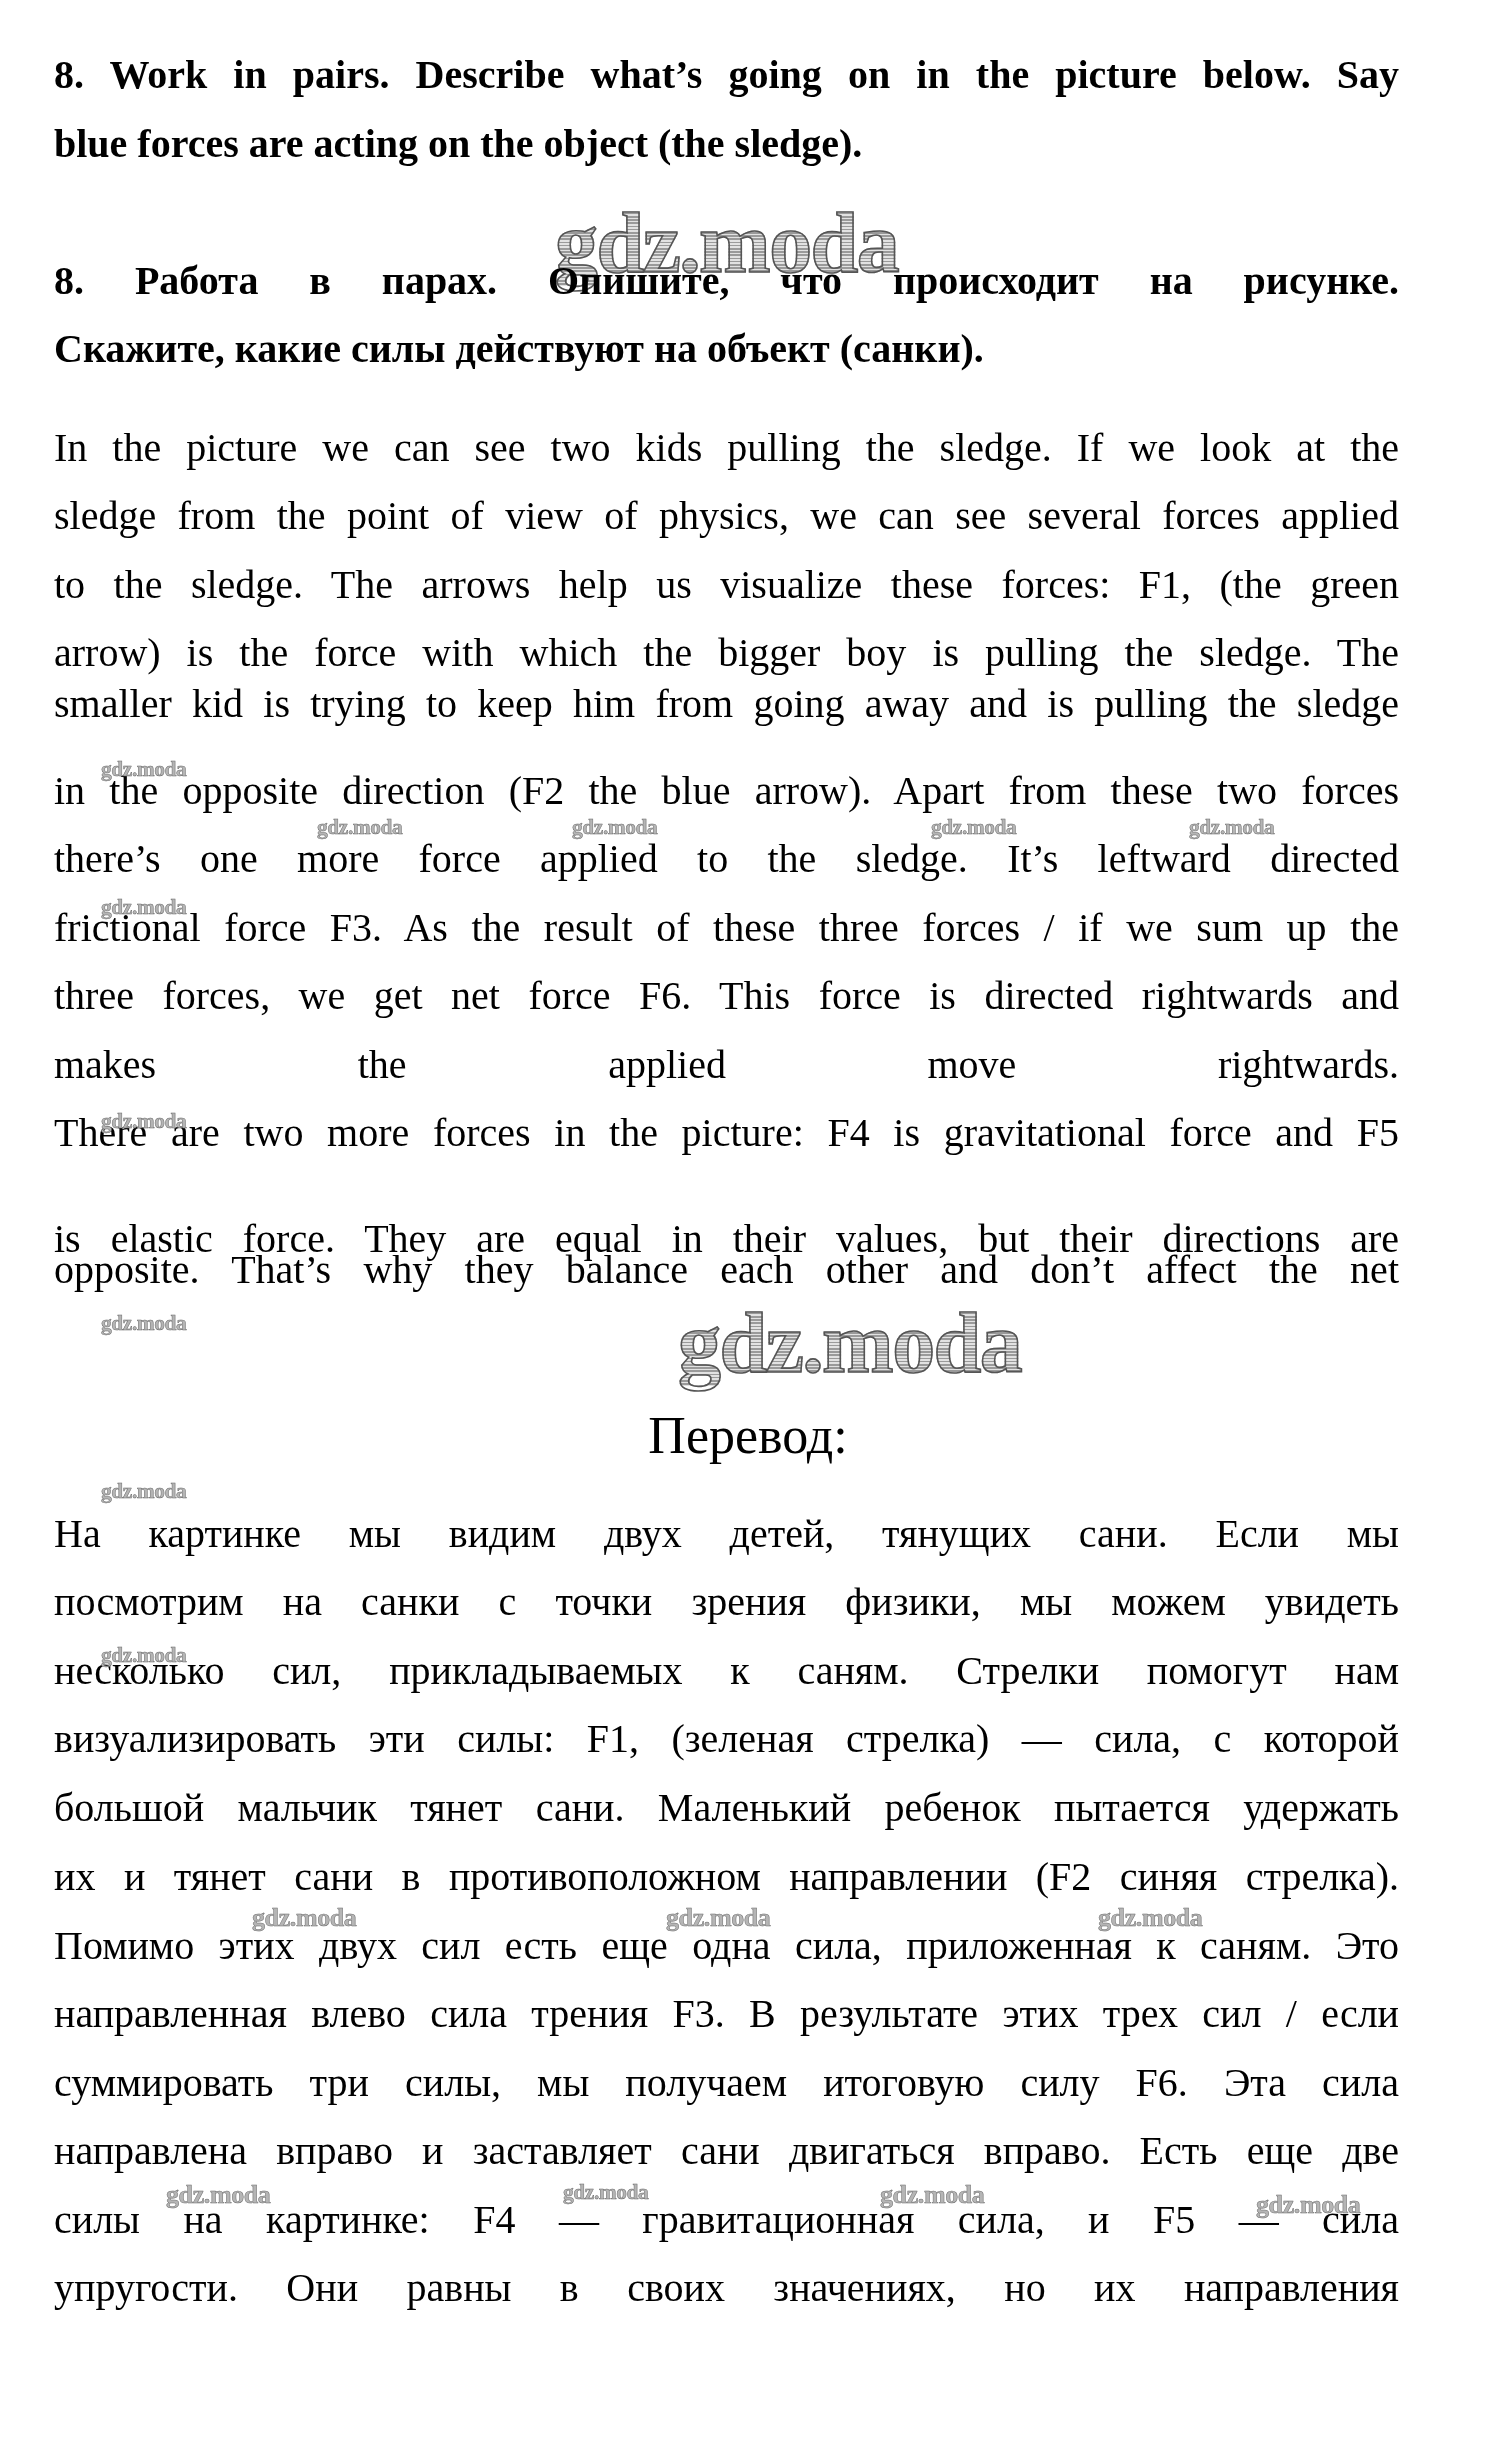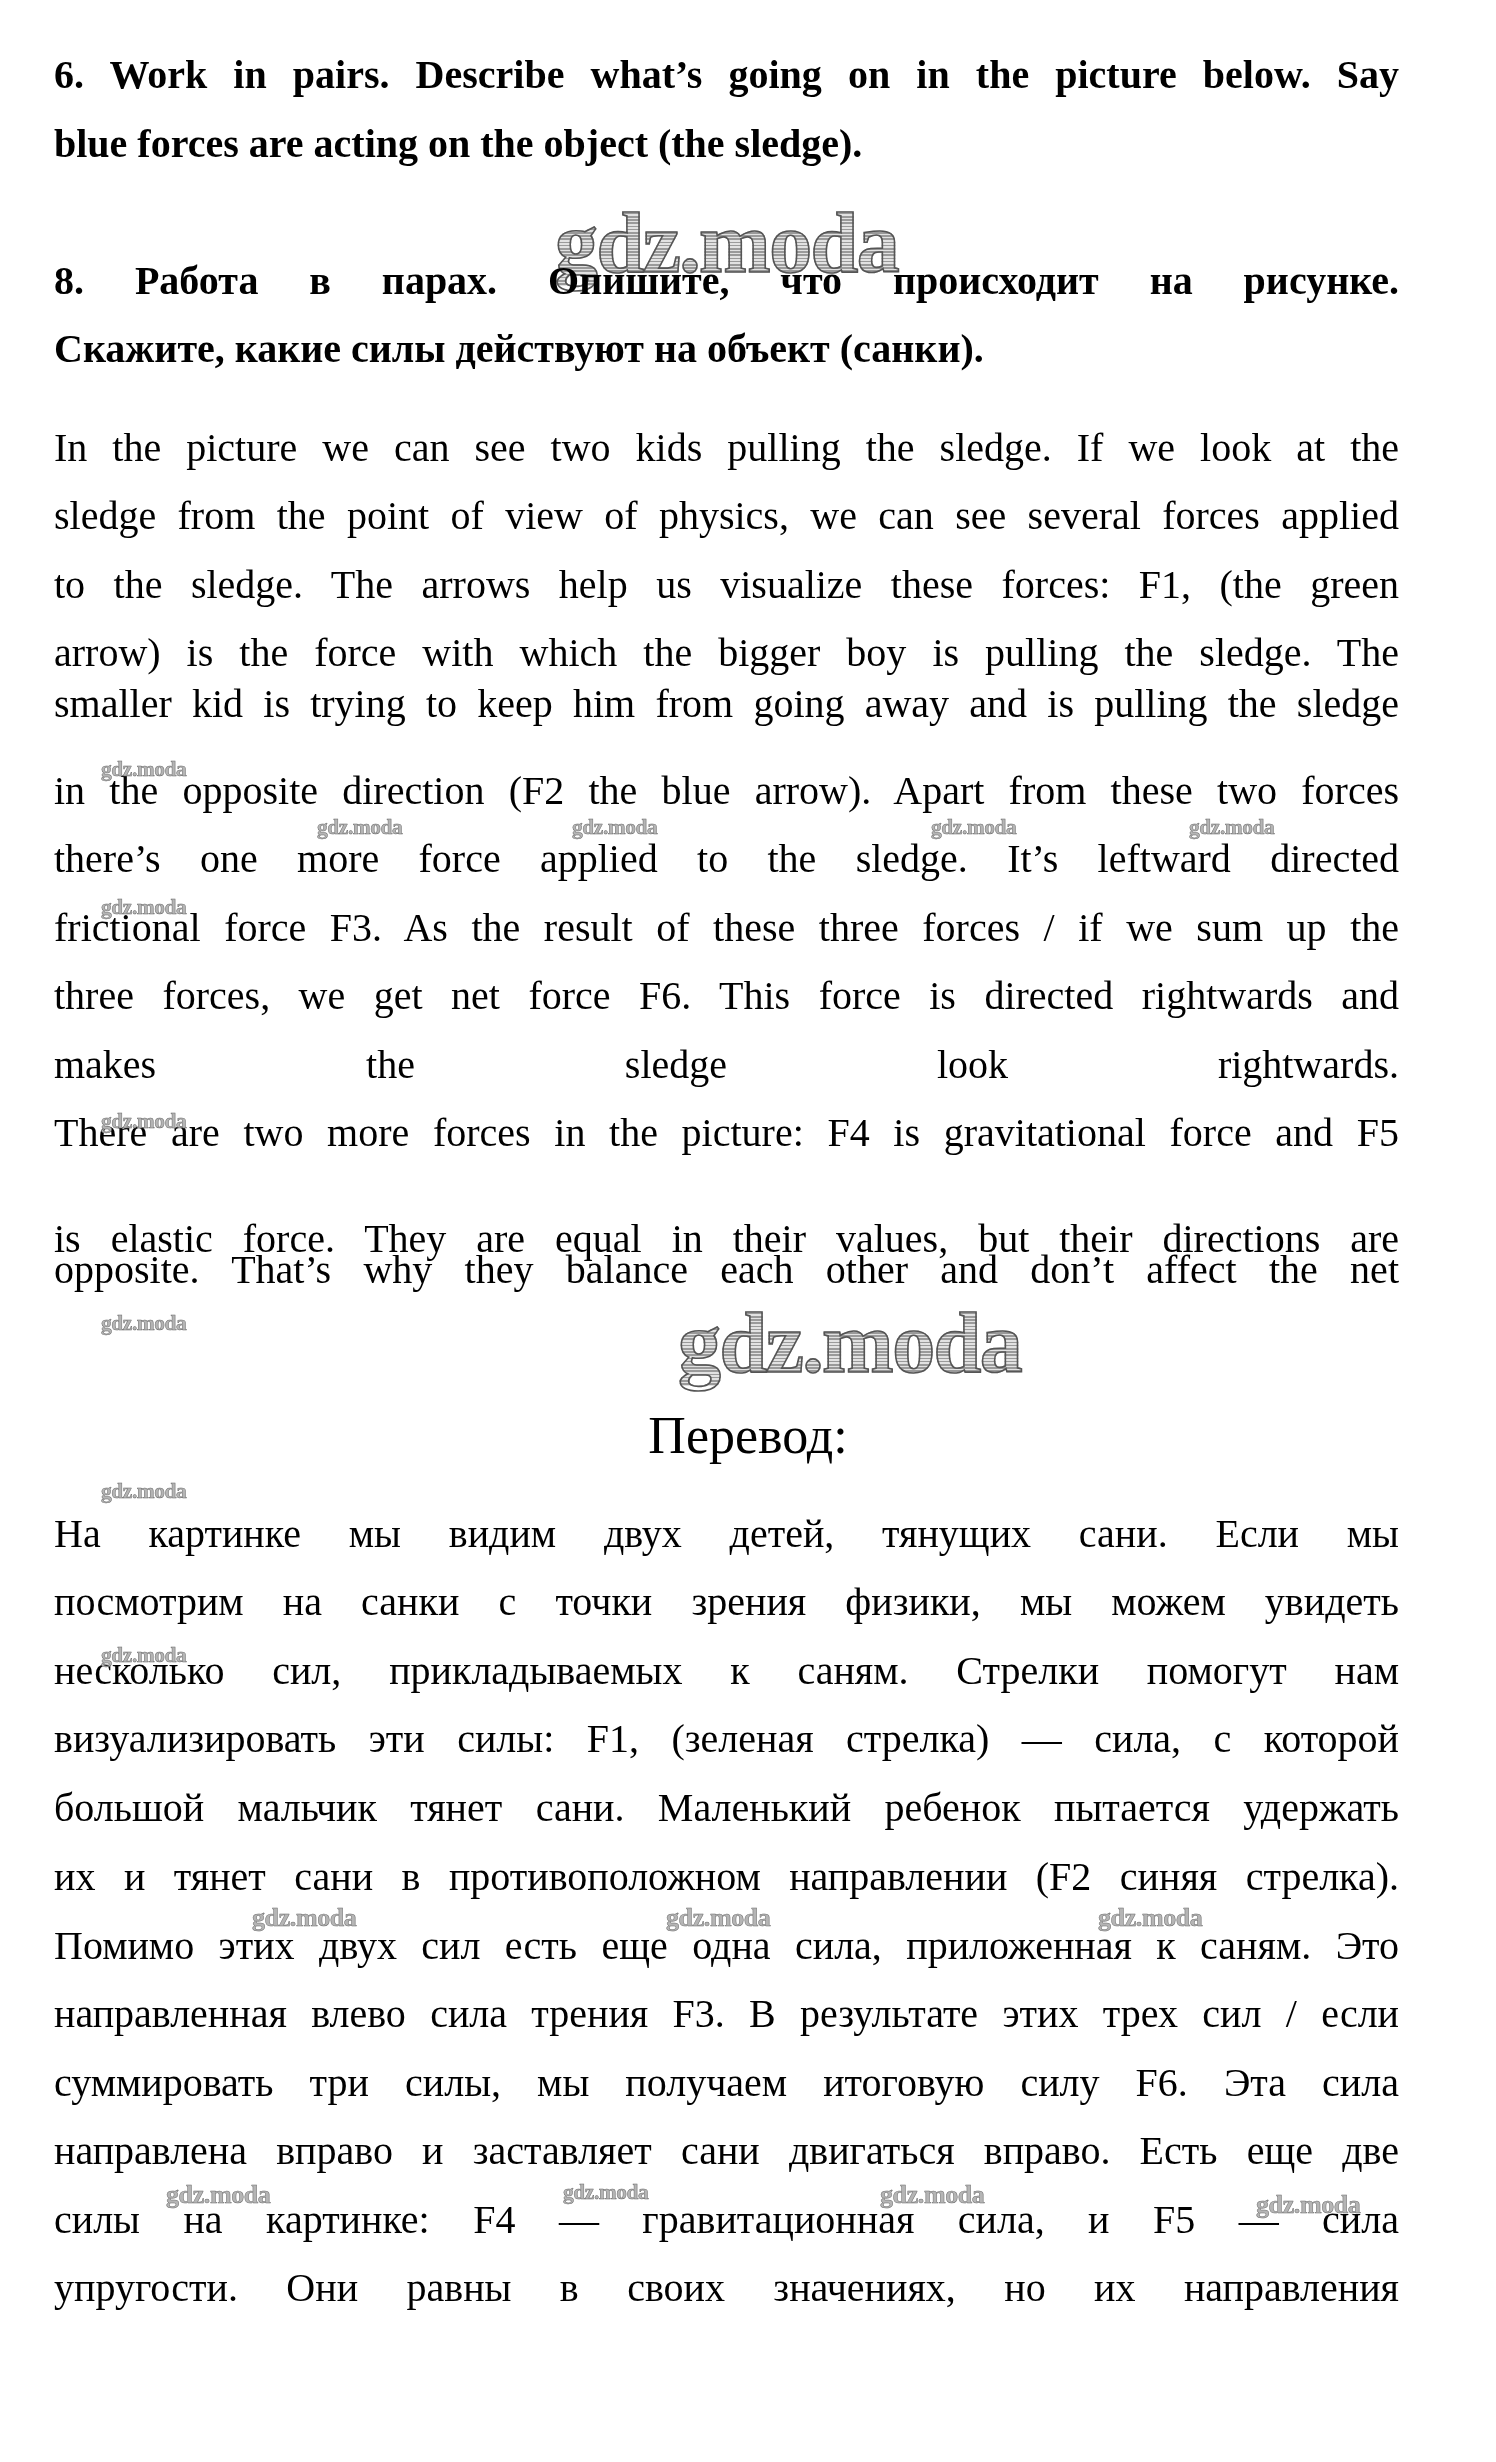--- a/index.html
+++ b/index.html
@@ -53,38 +53,38 @@
     -webkit-text-stroke: 0.5px #6a6a6a;
     -webkit-text-fill-color: #b5b5b5;
   }
   .wm-small.md { font-size: 26px; line-height: 27px; }
 </style>
 </head>
 <body>
 
 <div id="page">
 
-  <div class="line bold" style="top: 87px; white-space: normal; height: 48px; overflow: visible;">6. Work in pairs. Describe what’s going on in the picture below. Say</div>
+  <div class="line bold" style="top: 87px; white-space: normal; height: 48px; overflow: visible;">8. Work in pairs. Describe what’s going on in the picture below. Say</div>
   <div class="line bold last" style="top: 156px; white-space: normal; height: 48px; overflow: visible;">blue forces are acting on the object (the sledge).</div>
 
   <div class="wm-big" style="left:555px; top:200px">gdz.moda</div>
 
   <div class="line bold" style="top: 293px; white-space: normal; height: 48px; overflow: visible;">8. Работа в парах. Опишите, что происходит на рисунке.</div>
   <div class="line bold last" style="top: 361px; white-space: normal; height: 48px; overflow: visible;">Скажите, какие силы действуют на объект (санки).</div>
 
   <div class="line" style="top: 528px; white-space: normal; height: 48px; overflow: visible;">sledge from the point of view of physics, we can see several forces applied</div>
   <div class="line" style="top: 460px; white-space: normal; height: 48px; overflow: visible;">In the picture we can see two kids pulling the sledge. If we look at the</div>
   <div class="line" style="top: 597px; white-space: normal; height: 48px; overflow: visible;">to the sledge. The arrows help us visualize these forces: F1, (the green</div>
   <div class="line" style="top: 665px; white-space: normal; height: 48px; overflow: visible;">arrow) is the force with which the bigger boy is pulling the sledge. The</div>
   <div class="line" style="top: 716px; white-space: normal; height: 48px; overflow: visible;">smaller kid is trying to keep him from going away and is pulling the sledge</div>
   <div class="line" style="top: 803px; white-space: normal; height: 48px; overflow: visible;">in the opposite direction (F2 the blue arrow). Apart from these two forces</div>
   <div class="line" style="top: 871px; white-space: normal; height: 48px; overflow: visible;">there’s one more force applied to the sledge. It’s leftward directed</div>
   <div class="line" style="top: 940px; white-space: normal; height: 48px; overflow: visible;">frictional force F3. As the result of these three forces / if we sum up the</div>
   <div class="line" style="top: 1008px; white-space: normal; height: 48px; overflow: visible;">three forces, we get net force F6. This force is directed rightwards and</div>
-  <div class="line" style="top: 1077px; white-space: normal; height: 48px; overflow: visible;">makes the sledge look rightwards.</div>
+  <div class="line" style="top: 1077px; white-space: normal; height: 48px; overflow: visible;">makes the applied move rightwards.</div>
   <div class="line" style="top: 1145px; white-space: normal; height: 48px; overflow: visible;">There are two more forces in the picture: F4 is gravitational force and F5</div>
   <div class="line" style="top: 1214px; white-space: normal; height: 48px; overflow: visible; margin-top: 37px;">is elastic force. They are equal in their values, but their directions are</div>
   <div class="line" style="top: 1282px; white-space: normal; height: 48px; overflow: visible;">opposite. That’s why they balance each other and don’t affect the net</div>
 
   <div class="wm-small" style="left:101px; top:758px">gdz.moda</div>
   <div class="wm-small" style="left:317px; top:816px">gdz.moda</div>
   <div class="wm-small" style="left:572px; top:816px">gdz.moda</div>
   <div class="wm-small" style="left:931px; top:816px">gdz.moda</div>
   <div class="wm-small" style="left:1189px; top:816px">gdz.moda</div>
   <div class="wm-small" style="left:101px; top:896px">gdz.moda</div>

